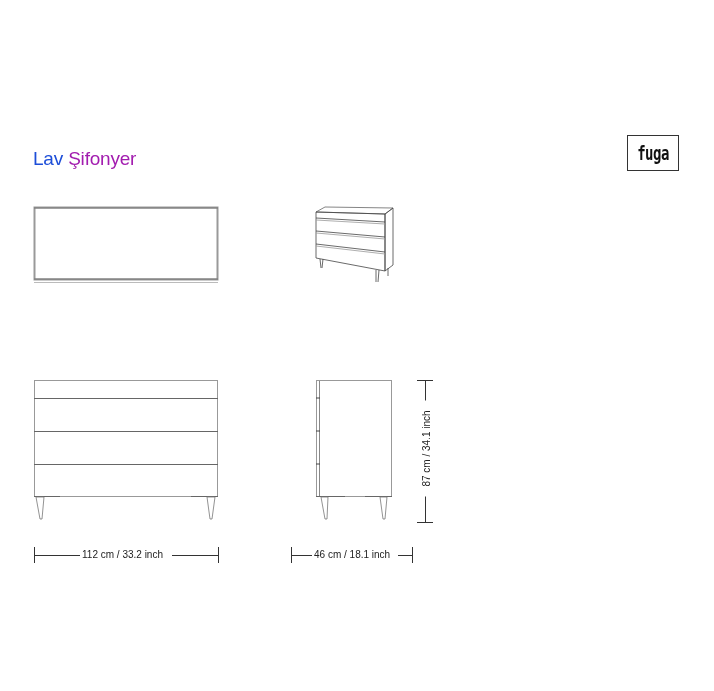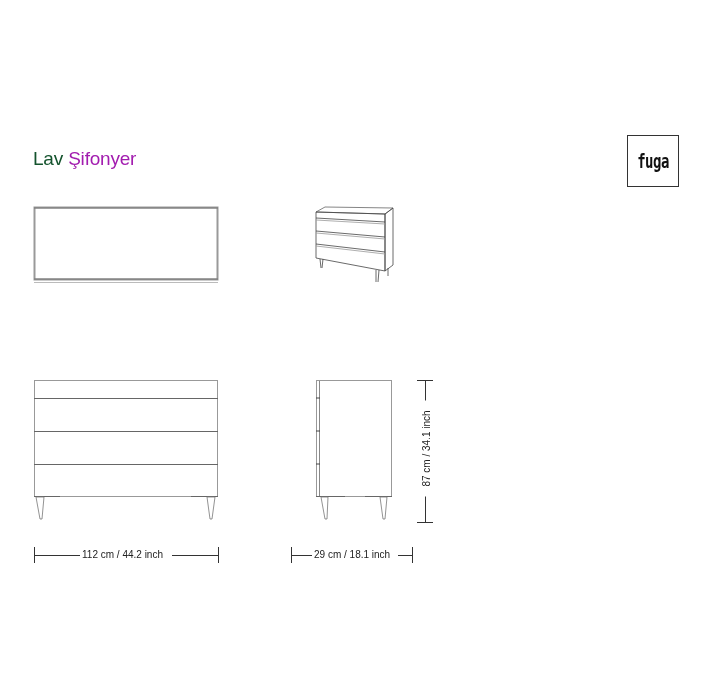--- a/index.html
+++ b/index.html
@@ -1,22 +1,22 @@
 <!DOCTYPE html>
 <html><head>
   <meta charset="utf-8">
   <style>
     html, body { margin: 0; padding: 0; background: #ffffff; }
     body { width: 714px; height: 691px; position: relative; overflow: hidden;
            font-family: "Liberation Sans", sans-serif; color: #222; }
     .abs { position: absolute; }
     .title { left: 33px; top: 148px; font-size: 19px; letter-spacing: -0.2px; color: #1a1a1a; }
-    .title .b { font-weight: normal; color: #14532d; }
+    .title .b { font-weight: normal; color: #1d4ed8; }
     .title .l { font-weight: normal; color: #a21caf; }
-    .logo { left: 627px; top: 135px; width: 52px; height: 52px; border: 1px solid #333; box-sizing: border-box;
+    .logo { left: 627px; top: 135px; width: 52px; height: 36px; border: 1px solid #333; box-sizing: border-box;
             display: flex; align-items: center; justify-content: center; }
     .logo span { font-family: "DejaVu Sans Mono", monospace; font-weight: bold; font-size: 14px; letter-spacing: -0.5px;
                  transform: scaleY(1.35); color: #111; }
     .dim-label { font-size: 10px; color: #222; background: #fff; padding: 0 1px; white-space: nowrap; }
     svg { position: absolute; left: 0; top: 0; }
   </style>
 </head>
 <body>
 
 <div class="abs title">
@@ -92,15 +92,15 @@
   </g>
 
   <g stroke="#333" stroke-width="1">
     <line x1="417" y1="380.5" x2="433" y2="380.5"></line>
     <line x1="417" y1="522.5" x2="433" y2="522.5"></line>
     <line x1="425.5" y1="381" x2="425.5" y2="404"></line>
     <line x1="425.5" y1="492" x2="425.5" y2="522"></line>
   </g>
 </svg>
 
-<div class="abs dim-label" style="left:81px; top:549px;">112 cm / 44.2 inch</div>
-<div class="abs dim-label" style="left:313px; top:549px;">29 cm / 18.1 inch</div>
+<div class="abs dim-label" style="left:81px; top:549px;">112 cm / 33.2 inch</div>
+<div class="abs dim-label" style="left:313px; top:549px;">46 cm / 18.1 inch</div>
 <div class="abs dim-label" style="left:378px; top:443px; transform: rotate(-90deg); transform-origin: center; width:94px; text-align:center;">87 cm / 34.1 inch</div>
 
 </body></html>

